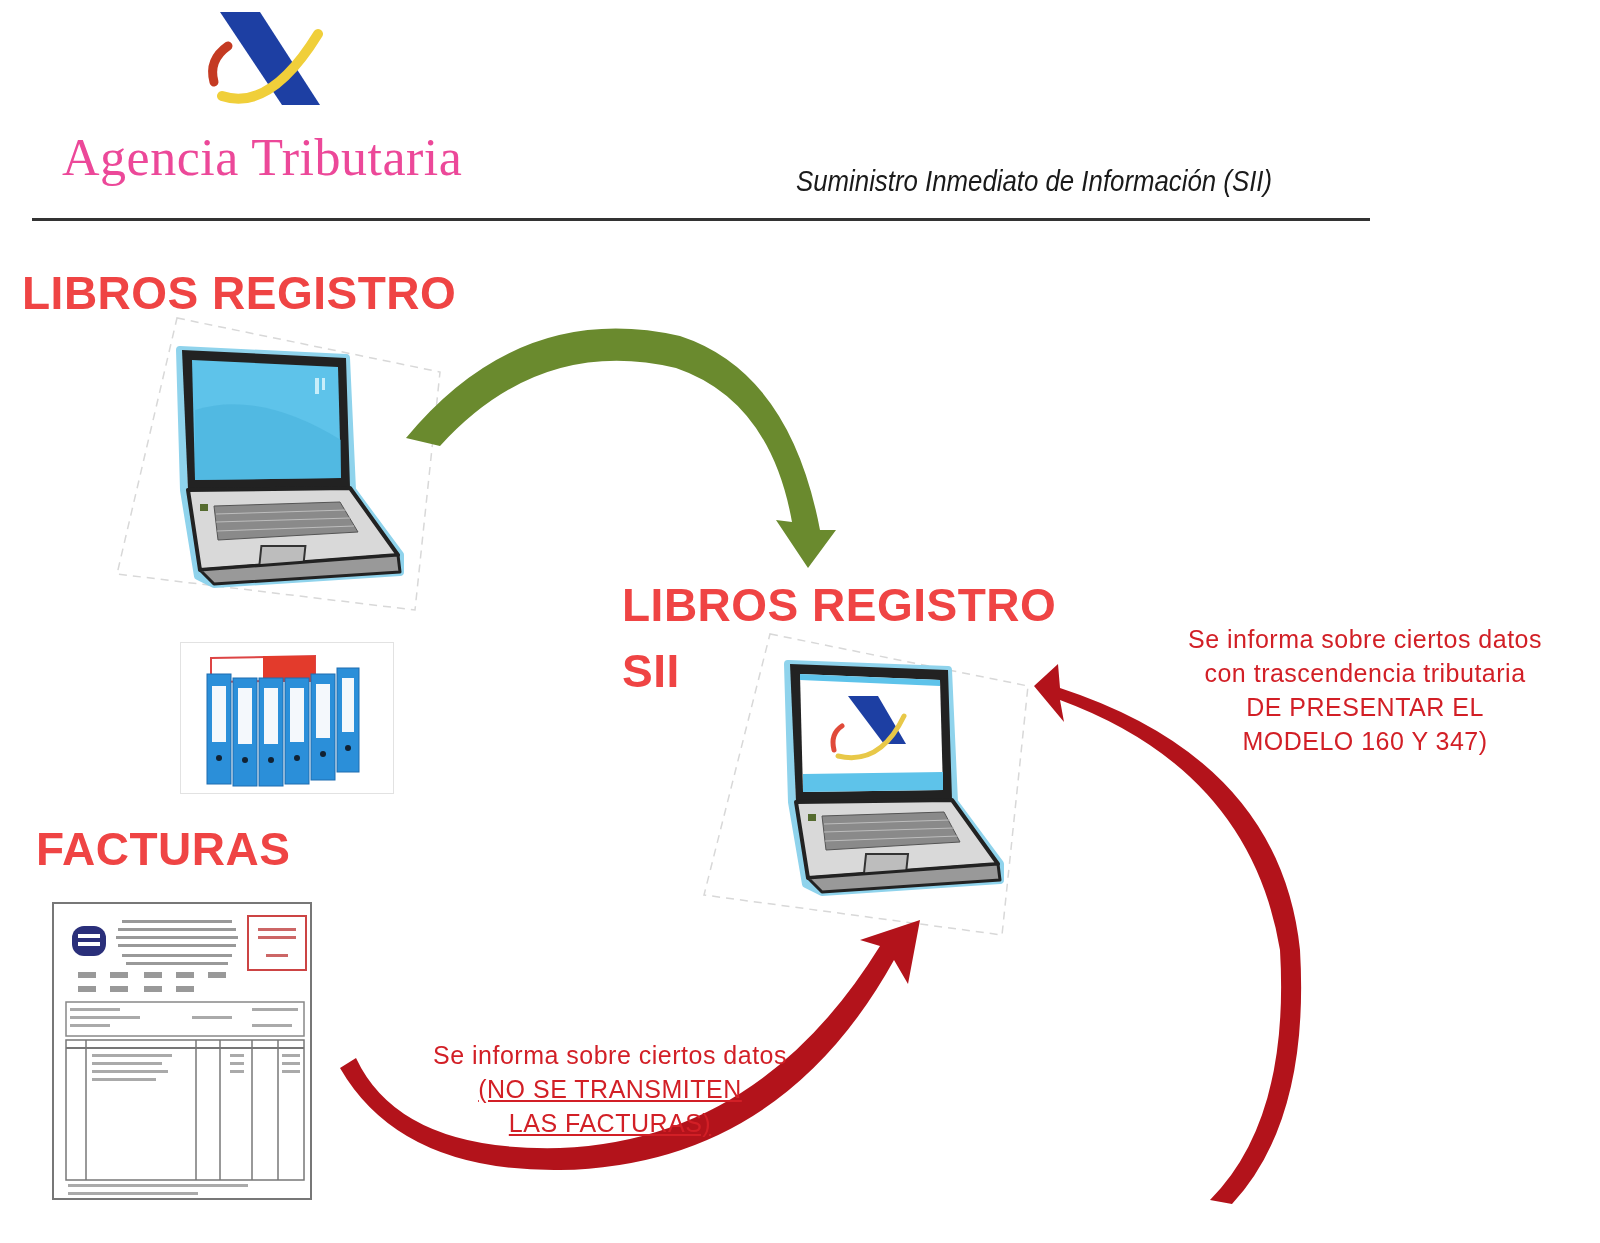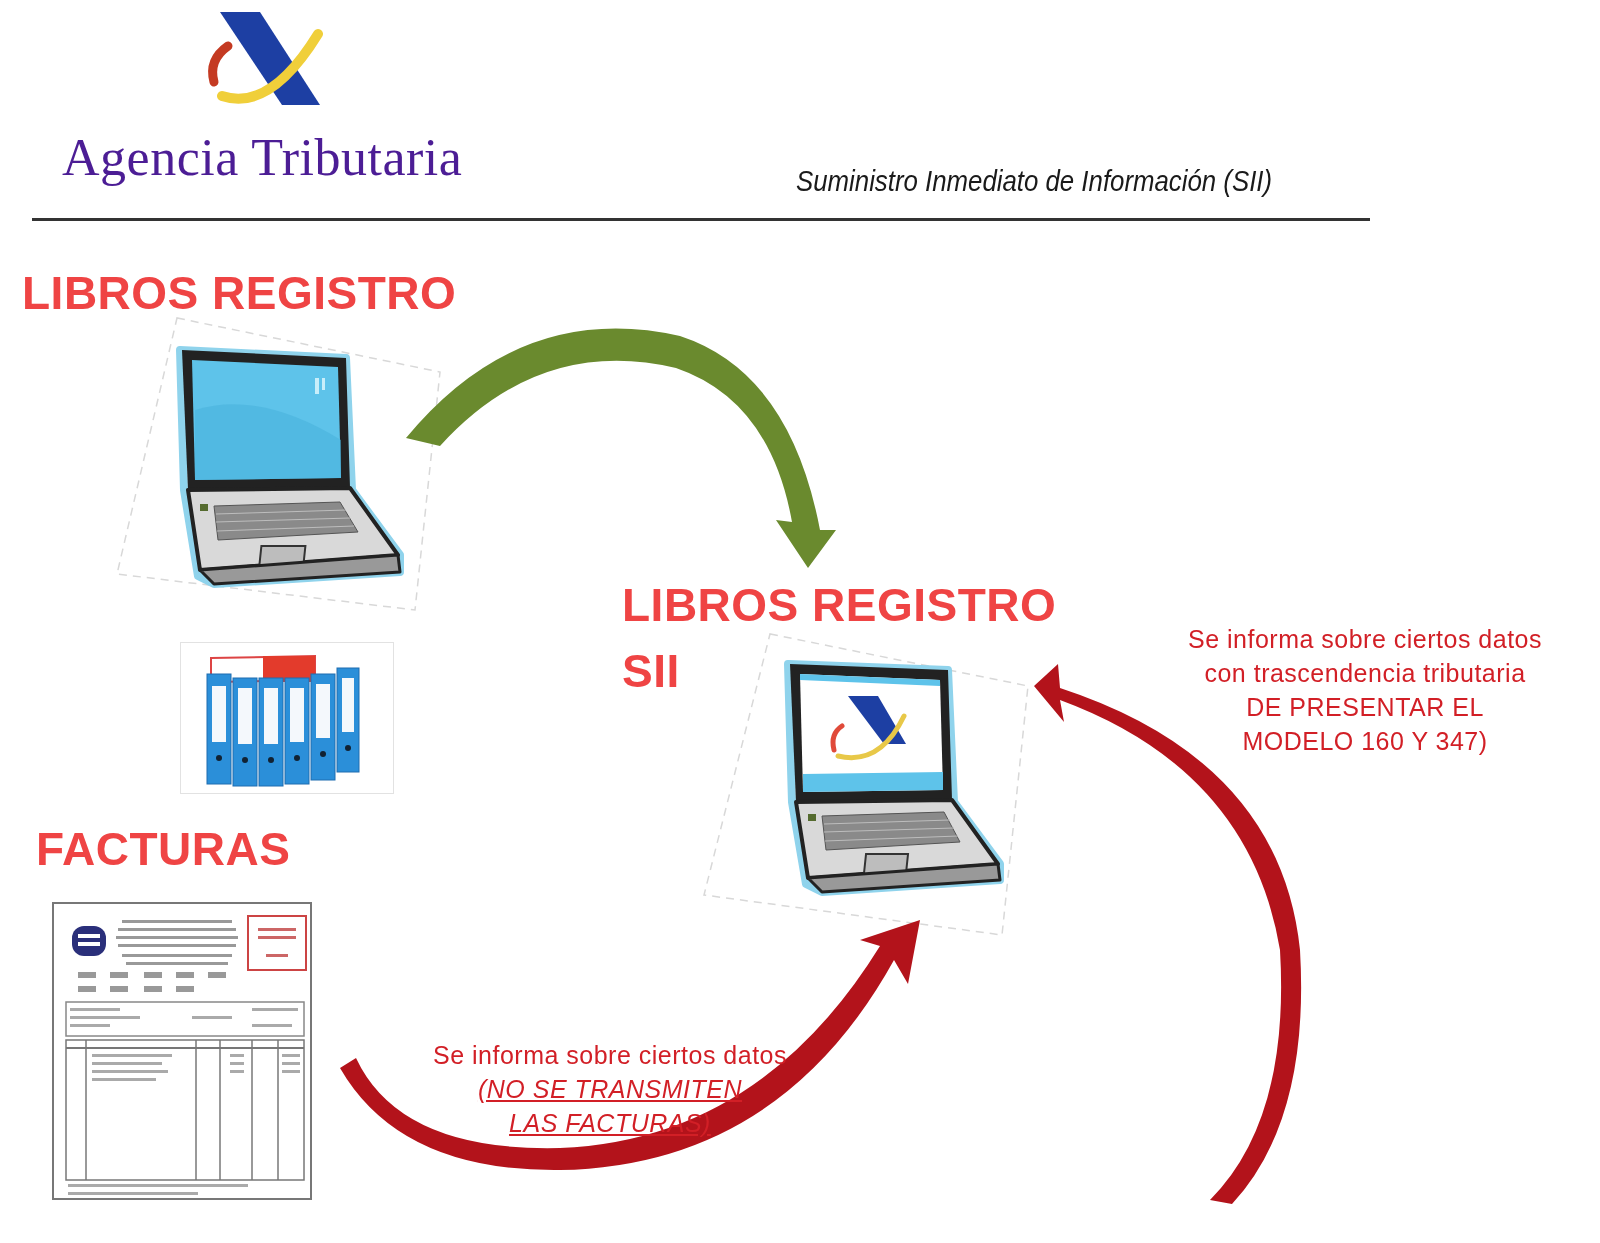--- a/index.html
+++ b/index.html
@@ -1,29 +1,29 @@
 <!DOCTYPE html>
 <html><head>
 <meta charset="utf-8">
 <style>
   html, body { margin:0; padding:0; background:#ffffff; }
   body { width:1600px; height:1243px; position:relative; overflow:hidden; font-family:"Liberation Sans", sans-serif; }
   .abs { position:absolute; }
-  .logo-text { left:62px; top:128px; font-family:"Liberation Serif", serif; font-size:52px; color:#4c1d95; letter-spacing:0.5px; white-space:nowrap; }
+  .logo-text { left:62px; top:128px; font-family:"Liberation Serif", serif; font-size:52px; color:#ec4899; letter-spacing:0.5px; white-space:nowrap; }
   .subtitle { left:796px; top:164px; font-size:30px; font-style:italic; color:#1a1a1a; white-space:nowrap; transform:scaleX(0.86); transform-origin:left top; }
   .rule { left:32px; top:218px; width:1338px; height:3px; background:#333; }
   .heading { font-weight:bold; color:#ef4444; white-space:nowrap; font-size:46px; letter-spacing:0.5px; }
   .h-libros { left:22px; top:266px; }
   .h-sii1 { left:622px; top:578px; }
   .h-sii2 { left:622px; top:644px; }
   .h-fact { left:36px; top:822px; }
   .note { color:#d21f26; text-align:center; font-size:25px; line-height:34px; white-space:nowrap; letter-spacing:0.5px;margin-top:48px; }
   .note-right { left:1140px; top:574px; width:450px; }
   .note-bottom { left:390px; top:990px; width:440px; }
-  .u { text-decoration:underline;font-style:italic; }
+  .u { text-decoration:underline; }
   svg { position:absolute; overflow:visible; }
 </style>
 </head>
 <body>
 
 <svg style="left:200px;top:10px;" width="140" height="100" viewBox="0 0 140 100">
   <polygon points="20,2 60,2 120,95 82,95" fill="#1d3fa3"></polygon>
   <path d="M14,72 Q8,50 28,36" stroke="#c43a22" stroke-width="9" fill="none" stroke-linecap="round"></path>
   <path d="M22,86 Q70,102 118,24" stroke="#f0cf3a" stroke-width="10" fill="none" stroke-linecap="round"></path>
 </svg>

